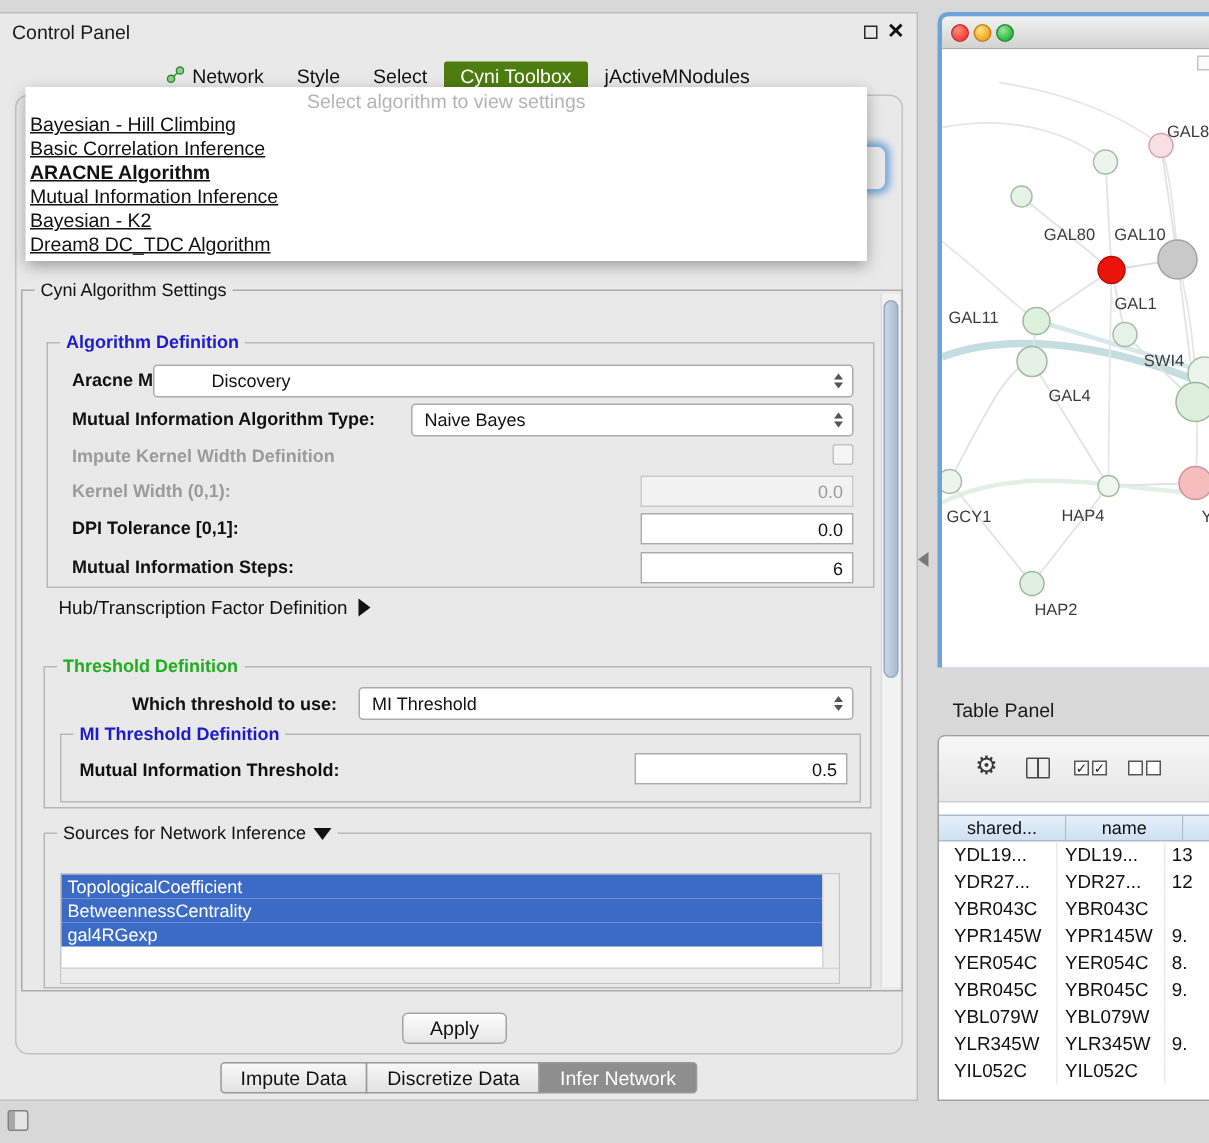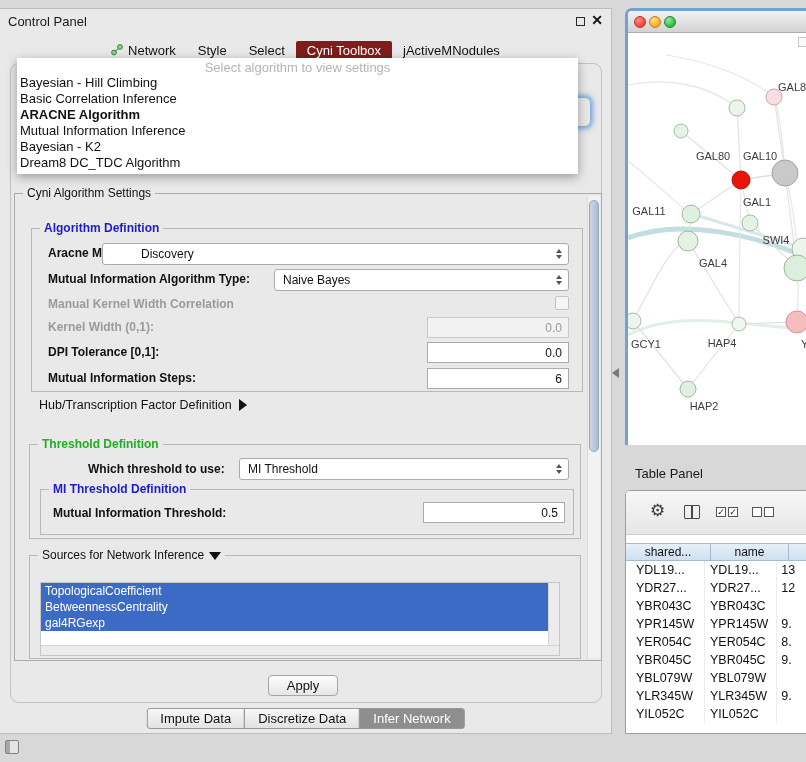--- a/index.html
+++ b/index.html
@@ -13,28 +13,28 @@
   
   .control-panel{
     position:absolute; left:0; top:8px; width:612px; height:726px;
     background:#e9e9e9; border:1px solid #bdbdbd; border-left:none;
   }
   .cp-title{ position:absolute; left:8px; top:5px; font-size:13px; color:#1a1a1a; }
   .float-icon{ position:absolute; right:26px; top:8px; width:9px; height:9px; border:1.5px solid #2a2a2a; background:transparent; }
   .close-icon{ position:absolute; right:8px; top:3px; font-size:14px; font-weight:bold; color:#111; cursor:default;}
   .tabs-row{ position:absolute; left:0; top:30px; width:100%; height:22px; display:flex; justify-content:center; align-items:center; }
   .tab{ padding:2px 11px; display:flex; align-items:center; gap:5px; color:#111; }
-  .tab.selected{ background:#7f1d1d; color:#fff; border-radius:2px; }
+  .tab.selected{ background:#4d7c0f; color:#fff; border-radius:2px; }
   .content-frame{ position:absolute; left:10px; top:54px; width:592px; height:640px; border:1px solid #c2c2c2; border-radius:9px; }
 
   
   .popup{ position:absolute; left:17px; top:49px; width:561px; height:116px; background:#fff;
     box-shadow:0 3px 10px rgba(0,0,0,.35); z-index:30; padding-top:2px; }
   .popup-header{ text-align:center; color:#b4b4b4; font-size:13px; height:15px; line-height:15px; }
-  .dd-item{ height:16px; line-height:16px; padding-left:3px; font-size:13px; }
+  .dd-item{ height:16px; line-height:16px; padding-left:3px; font-size:13px;text-decoration:underline; }
   .dd-item.selected{ font-weight:bold; }
   .hidden-btn{ position:absolute; left:561px; top:88px; width:30px; height:30px; border-radius:6px;
     background:#e9e9e9; border:1px solid #8fb2d8; box-shadow:0 0 5px 2px rgba(100,155,220,.85); z-index:5; }
 
   
   .settings-group{ position:absolute; left:14px; top:184px; width:588px; height:468px; border:1px solid #ababab; }
   .group-title{ position:absolute; top:-8px; left:8px; background:#e9e9e9; padding:0 4px; font-size:12px; white-space:nowrap; }
   .subgroup{ position:absolute; border:1px solid #b8b8b8; }
   .title-blue{ color:#1c1cc8; font-weight:bold; }
   .title-green{ color:#1fae1f; font-weight:bold; }
@@ -174,21 +174,21 @@
 
       <div class="lbl" style="left:16px;top:43px;">Mutual Information Algorithm Type:</div>
       <div class="combo" style="left:242px;top:40px;width:295px;gap:34px;">
         <span>Naive Bayes</span>
         <span class="arrows">
             <span class="arr-up"></span>
             <span class="arr-dn"></span>
           </span>
       </div>
 
-      <div class="lbl gray" style="left:16px;top:68px;">Manual Kernel Width Correlation</div>
+      <div class="lbl gray" style="left:16px;top:68px;">Impute Kernel Width Definition</div>
       <div class="checkbox" style="left:523px;top:67px;"></div>
 
       <div class="lbl gray" style="left:16px;top:91px;">Kernel Width (0,1):</div>
       <div class="field disabled" style="left:395px;top:88px;width:142px;">0.0</div>
 
       <div class="lbl" style="left:16px;top:116px;">DPI Tolerance [0,1]:</div>
       <div class="field" style="left:395px;top:113px;width:142px;">0.0</div>
 
       <div class="lbl" style="left:16px;top:142px;">Mutual Information Steps:</div>
       <div class="field" style="left:395px;top:139px;width:142px;">6</div>

